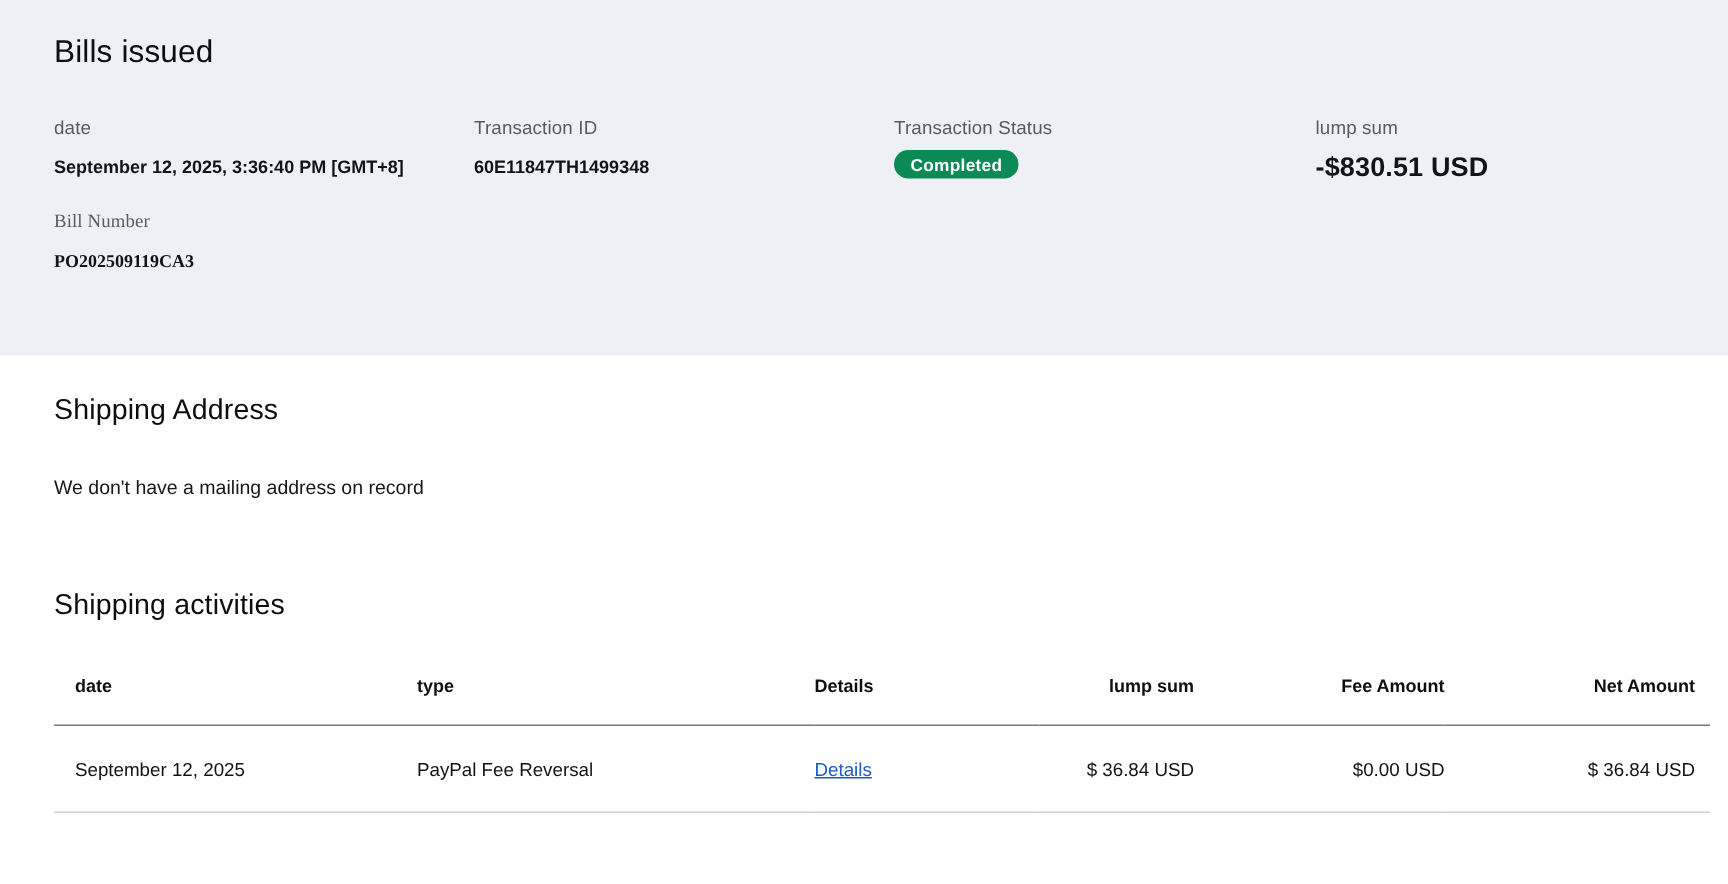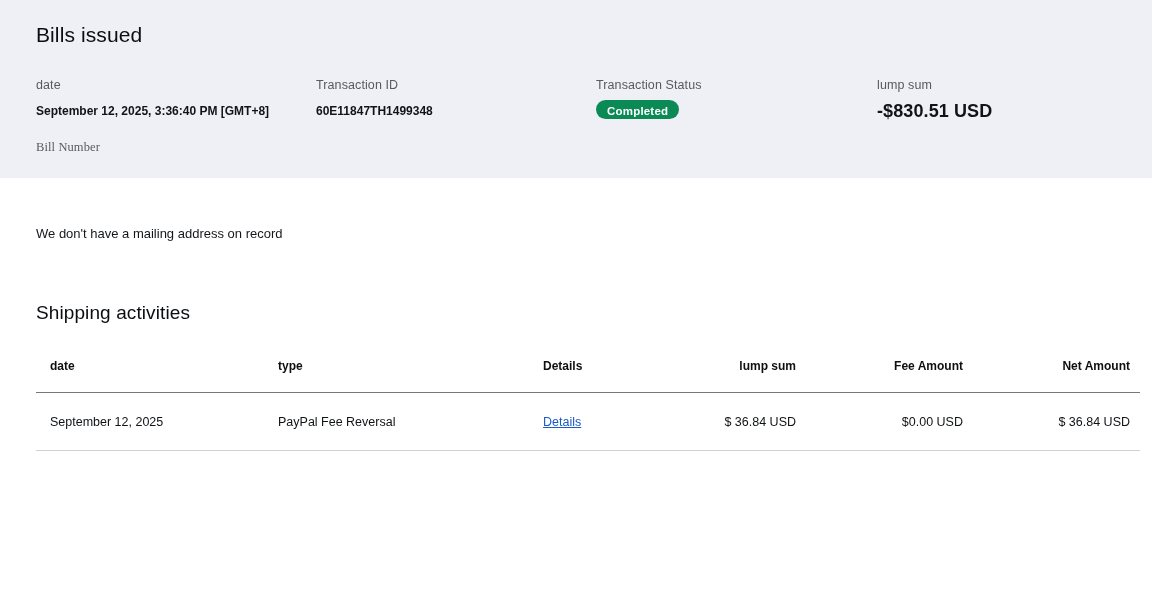--- a/index.html
+++ b/index.html
@@ -7,21 +7,21 @@
     width: 1152px; height: 589px;
     background: #ffffff;
     font-family: "Liberation Sans", sans-serif;
     color: #111417;
     overflow: hidden;
   }
 
   
   .summary-panel {
     background: #eef0f6;
-    height: 178px;
+    height: 237px;
     padding: 23px 36px 0 36px;
   }
   .page-title {
     font-size: 21px;
     font-weight: 500;
     color: #0b0d10;
     letter-spacing: 0.1px;
   }
   .fields-grid {
     display: grid;
@@ -61,21 +61,21 @@
   
   .section { padding: 0 36px; }
   .section-heading {
     font-size: 19px;
     font-weight: 400;
     color: #0b0d10;
     letter-spacing: 0.1px;
   }
   .shipping-section { padding-top: 26px; }
   .shipping-message {
-    margin-top: 22px;
+    margin-top: 32px;
     font-size: 13px;
     color: #14171a;
   }
   .activities-section { margin-top: 61px; }
 
   
   .activities-table-wrap { margin: 35px 12px 0 36px; }
   table.activities {
     width: 1104px;
     border-collapse: collapse;
@@ -134,25 +134,27 @@
     </div>
     <div>
       <div class="field-label">lump sum</div>
       <div class="field-value amount-large">-$830.51 USD</div>
     </div>
   </div>
 
   <div class="fields-row2">
     <div>
       <div class="field-label">Bill Number</div>
+      <div class="field-value">PO202509119CA3</div>
     </div>
   </div>
 </div>
 
 <div class="section shipping-section">
+  <div class="section-heading">Shipping Address</div>
   <div class="shipping-message">We don't have a mailing address on record</div>
 </div>
 
 <div class="section activities-section">
   <div class="section-heading">Shipping activities</div>
 </div>
 
 <div class="activities-table-wrap">
   <table class="activities">
     <colgroup>

